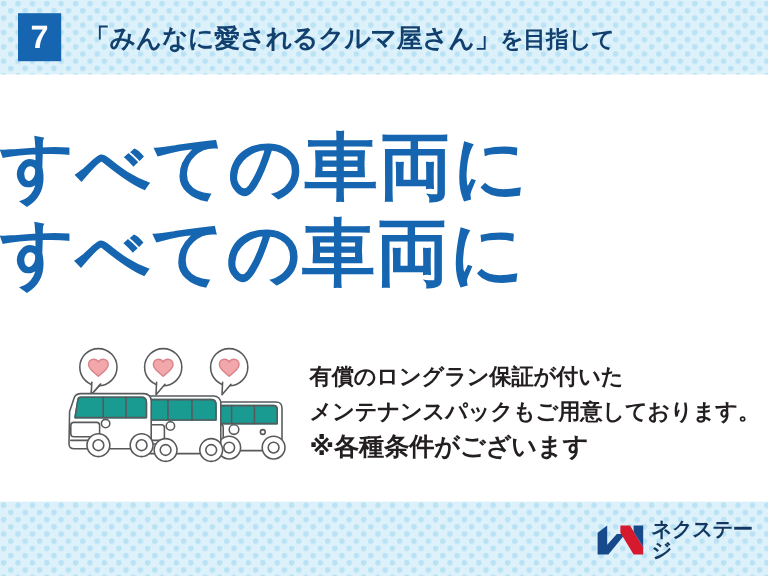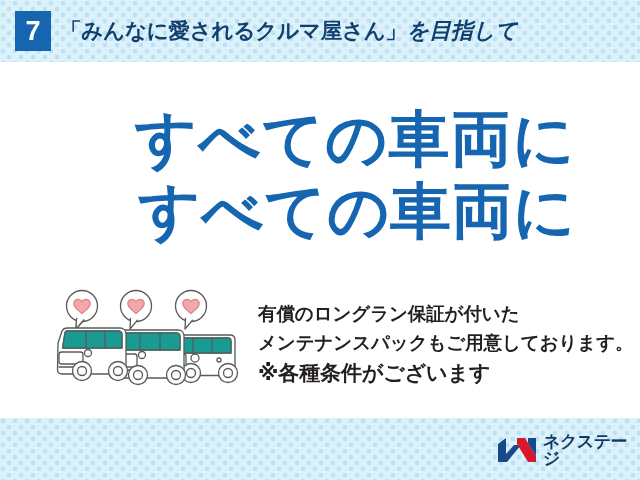--- a/index.html
+++ b/index.html
@@ -54,45 +54,44 @@
     font-size: 27px;
     font-weight: bold;
     display: flex;
     align-items: center;
     justify-content: center;
     flex: 0 0 auto;
     line-height: 1;
     letter-spacing: 0;
   }
   #header-title {
-    margin-left: 9px;
+    margin-left: 19px;
     color: #12406e;
     white-space: nowrap;
     display: flex;
     align-items: baseline;
   }
   #header-title-main {
     font-size: 21.5px;
     font-weight: bold;
     letter-spacing: -0.2px;
   }
   #header-title-suffix {
-    font-size: 22px;
+    font-size: 19px;
     font-weight: bold;
     letter-spacing: -0.2px;
-    font-style: italic;
   }
 
   
   #headline {
     position: absolute;
     top: 104px;
     left: 0;
     width: 576px;
-    text-align: right;
+    text-align: left;
     color: #1565b0;
     font-weight: bold;
     line-height: 1.18;
     letter-spacing: 1px;
   }
   .headline-line {
     font-size: 61px;
     display: block;
   }
   #headline-line-2 { letter-spacing: 0.5px; }

